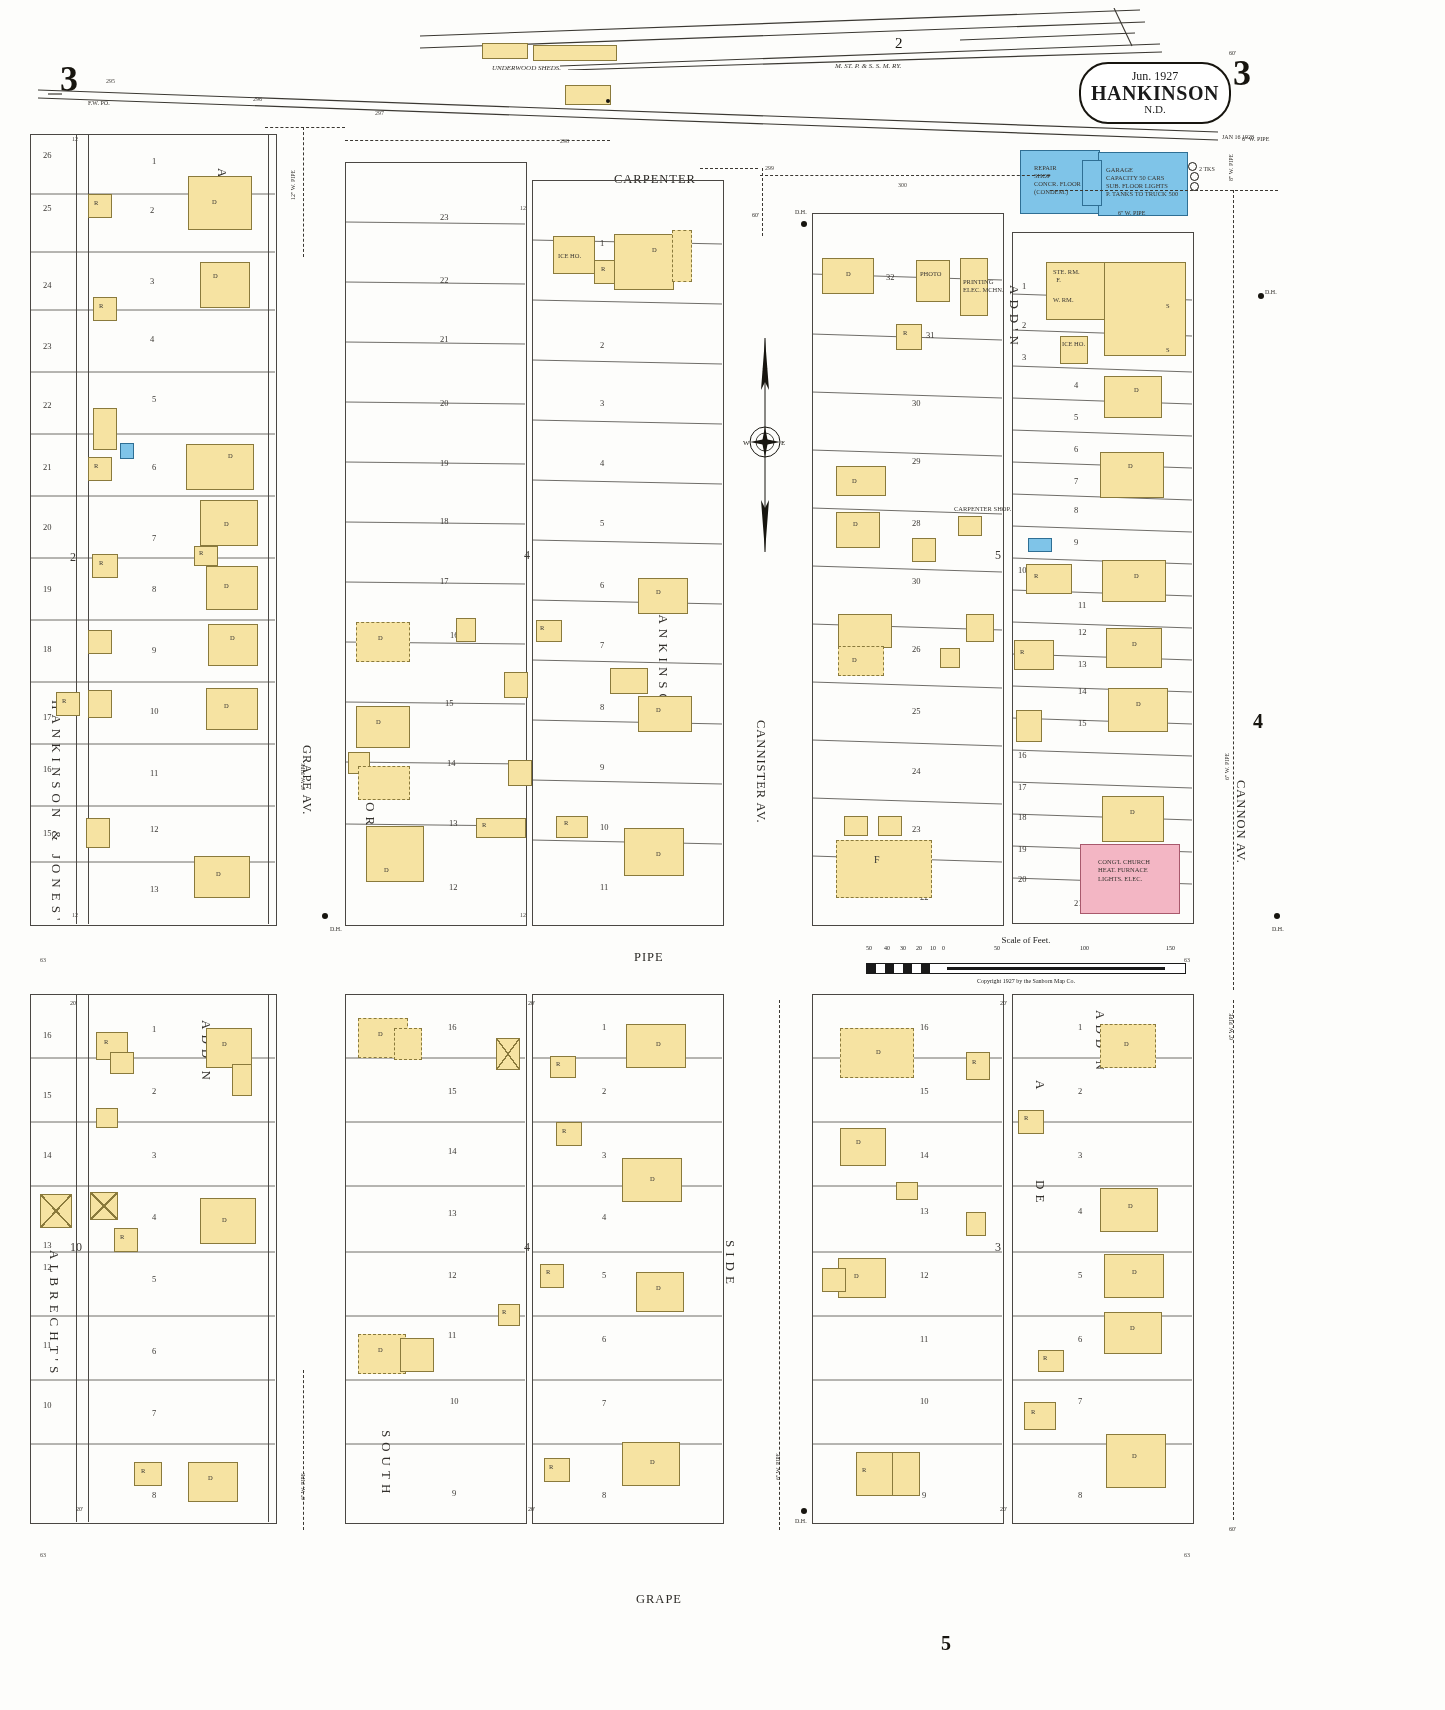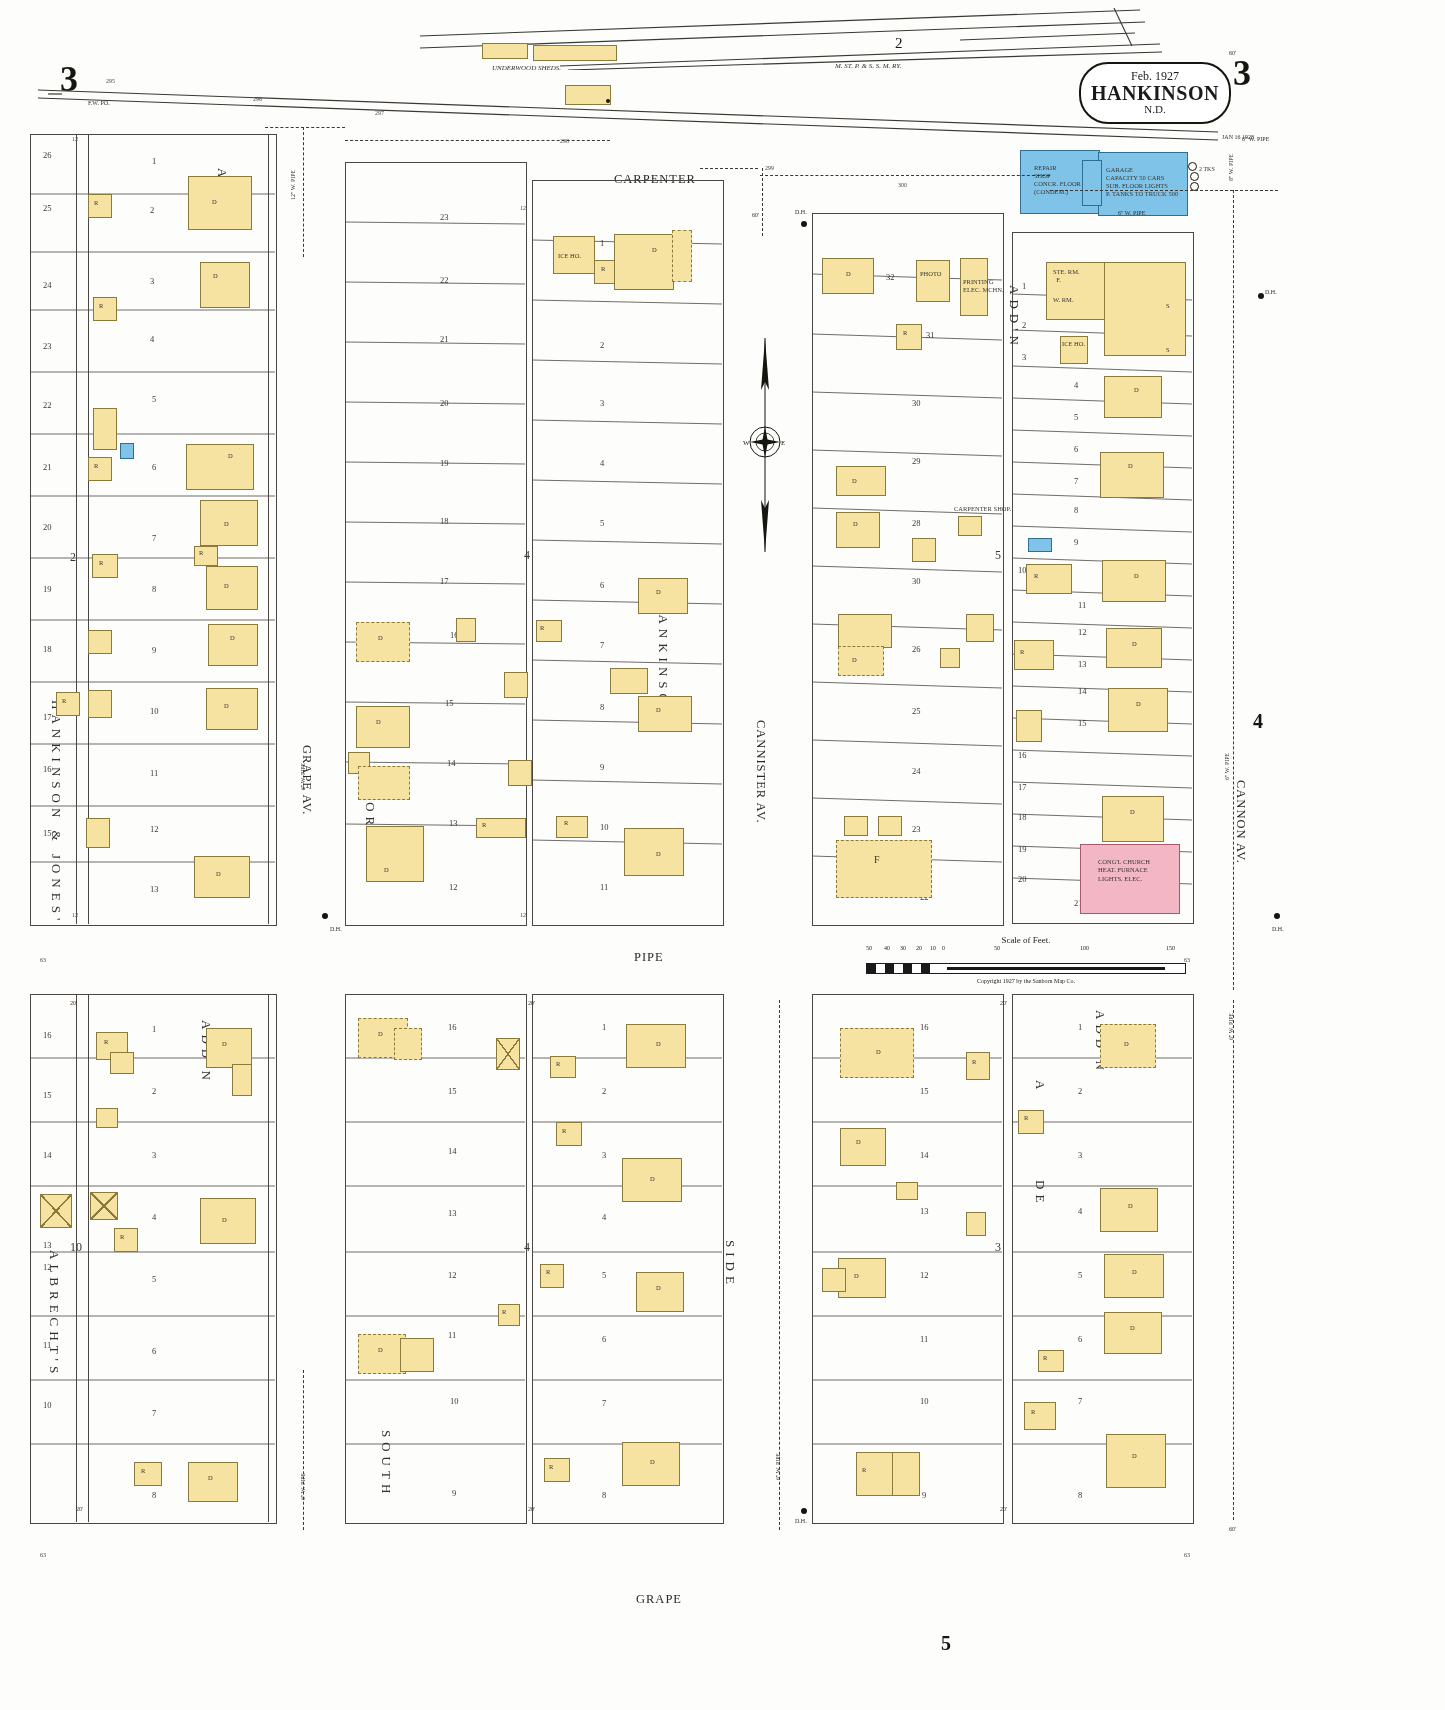--- a/index.html
+++ b/index.html
@@ -91,21 +91,21 @@
   </div>
   <div class="lbl xs" style="left:88px;top:100px;">F.W. PO.</div>
   <div class="dim" style="left:106px;top:78px;">295</div>
   <div class="dim" style="left:253px;top:96px;">296</div>
   <div class="dim" style="left:375px;top:110px;">297</div>
   <div class="dim" style="left:560px;top:138px;">298</div>
   <div class="dim" style="left:765px;top:165px;">299</div>
   <div class="dim" style="left:898px;top:182px;">300</div>
 
   <div id="title">
-    <div class="t1">Feb. 1927</div>
+    <div class="t1">Jun. 1927</div>
     <div class="t2">HANKINSON</div>
     <div class="t3">N.D.</div>
   </div>
   <div class="lbl xs" style="left:1222px;top:134px;">JAN 16 1928</div>
 
   <div class="bldg blue" style="left:1020px;top:150px;width:78px;height:62px;"></div>
   <div class="bldg blue" style="left:1098px;top:152px;width:88px;height:62px;"></div>
   <div class="bldg blue" style="left:1082px;top:160px;width:18px;height:44px;"></div>
   <div class="bt" style="left:1034px;top:164px;line-height:1.25;">REPAIR<br>SHOP<br>CONCR. FLOOR<br>(CONDEM.)</div>
   <div class="bt" style="left:1106px;top:166px;line-height:1.25;">GARAGE<br>CAPACITY 50 CARS<br>SUB. FLOOR LIGHTS<br>P. TANKS TO TRUCK 500</div>

